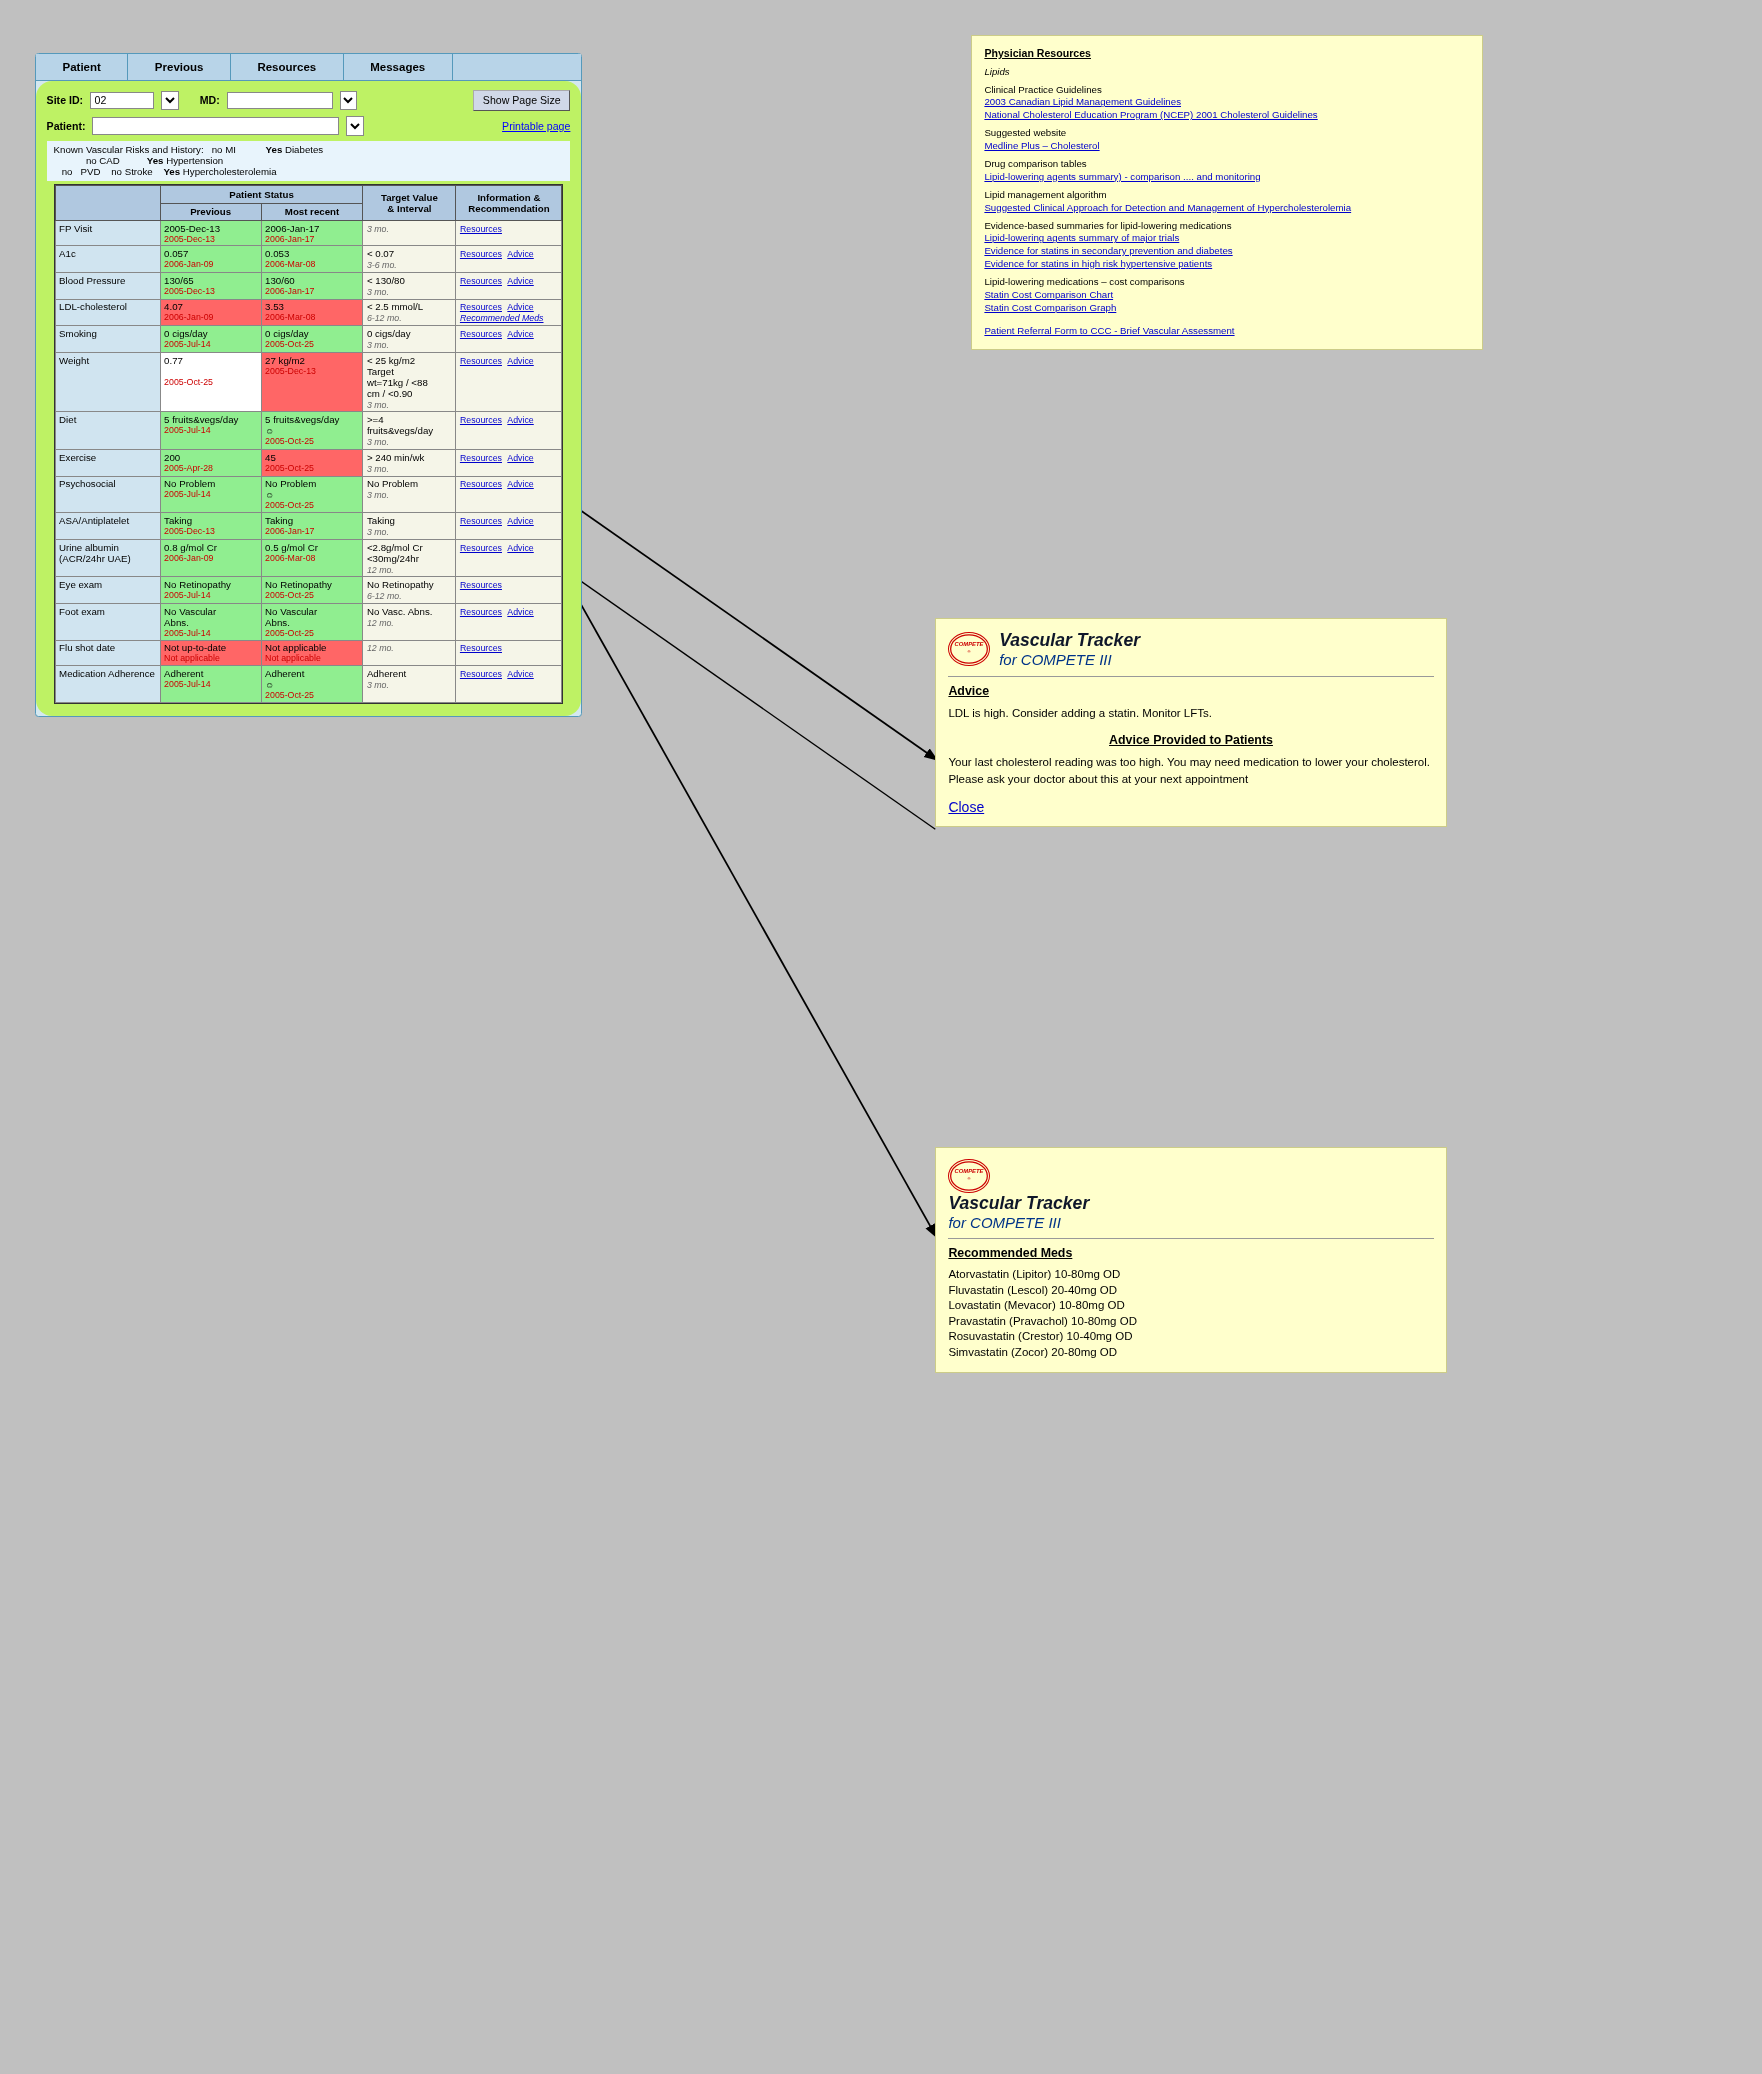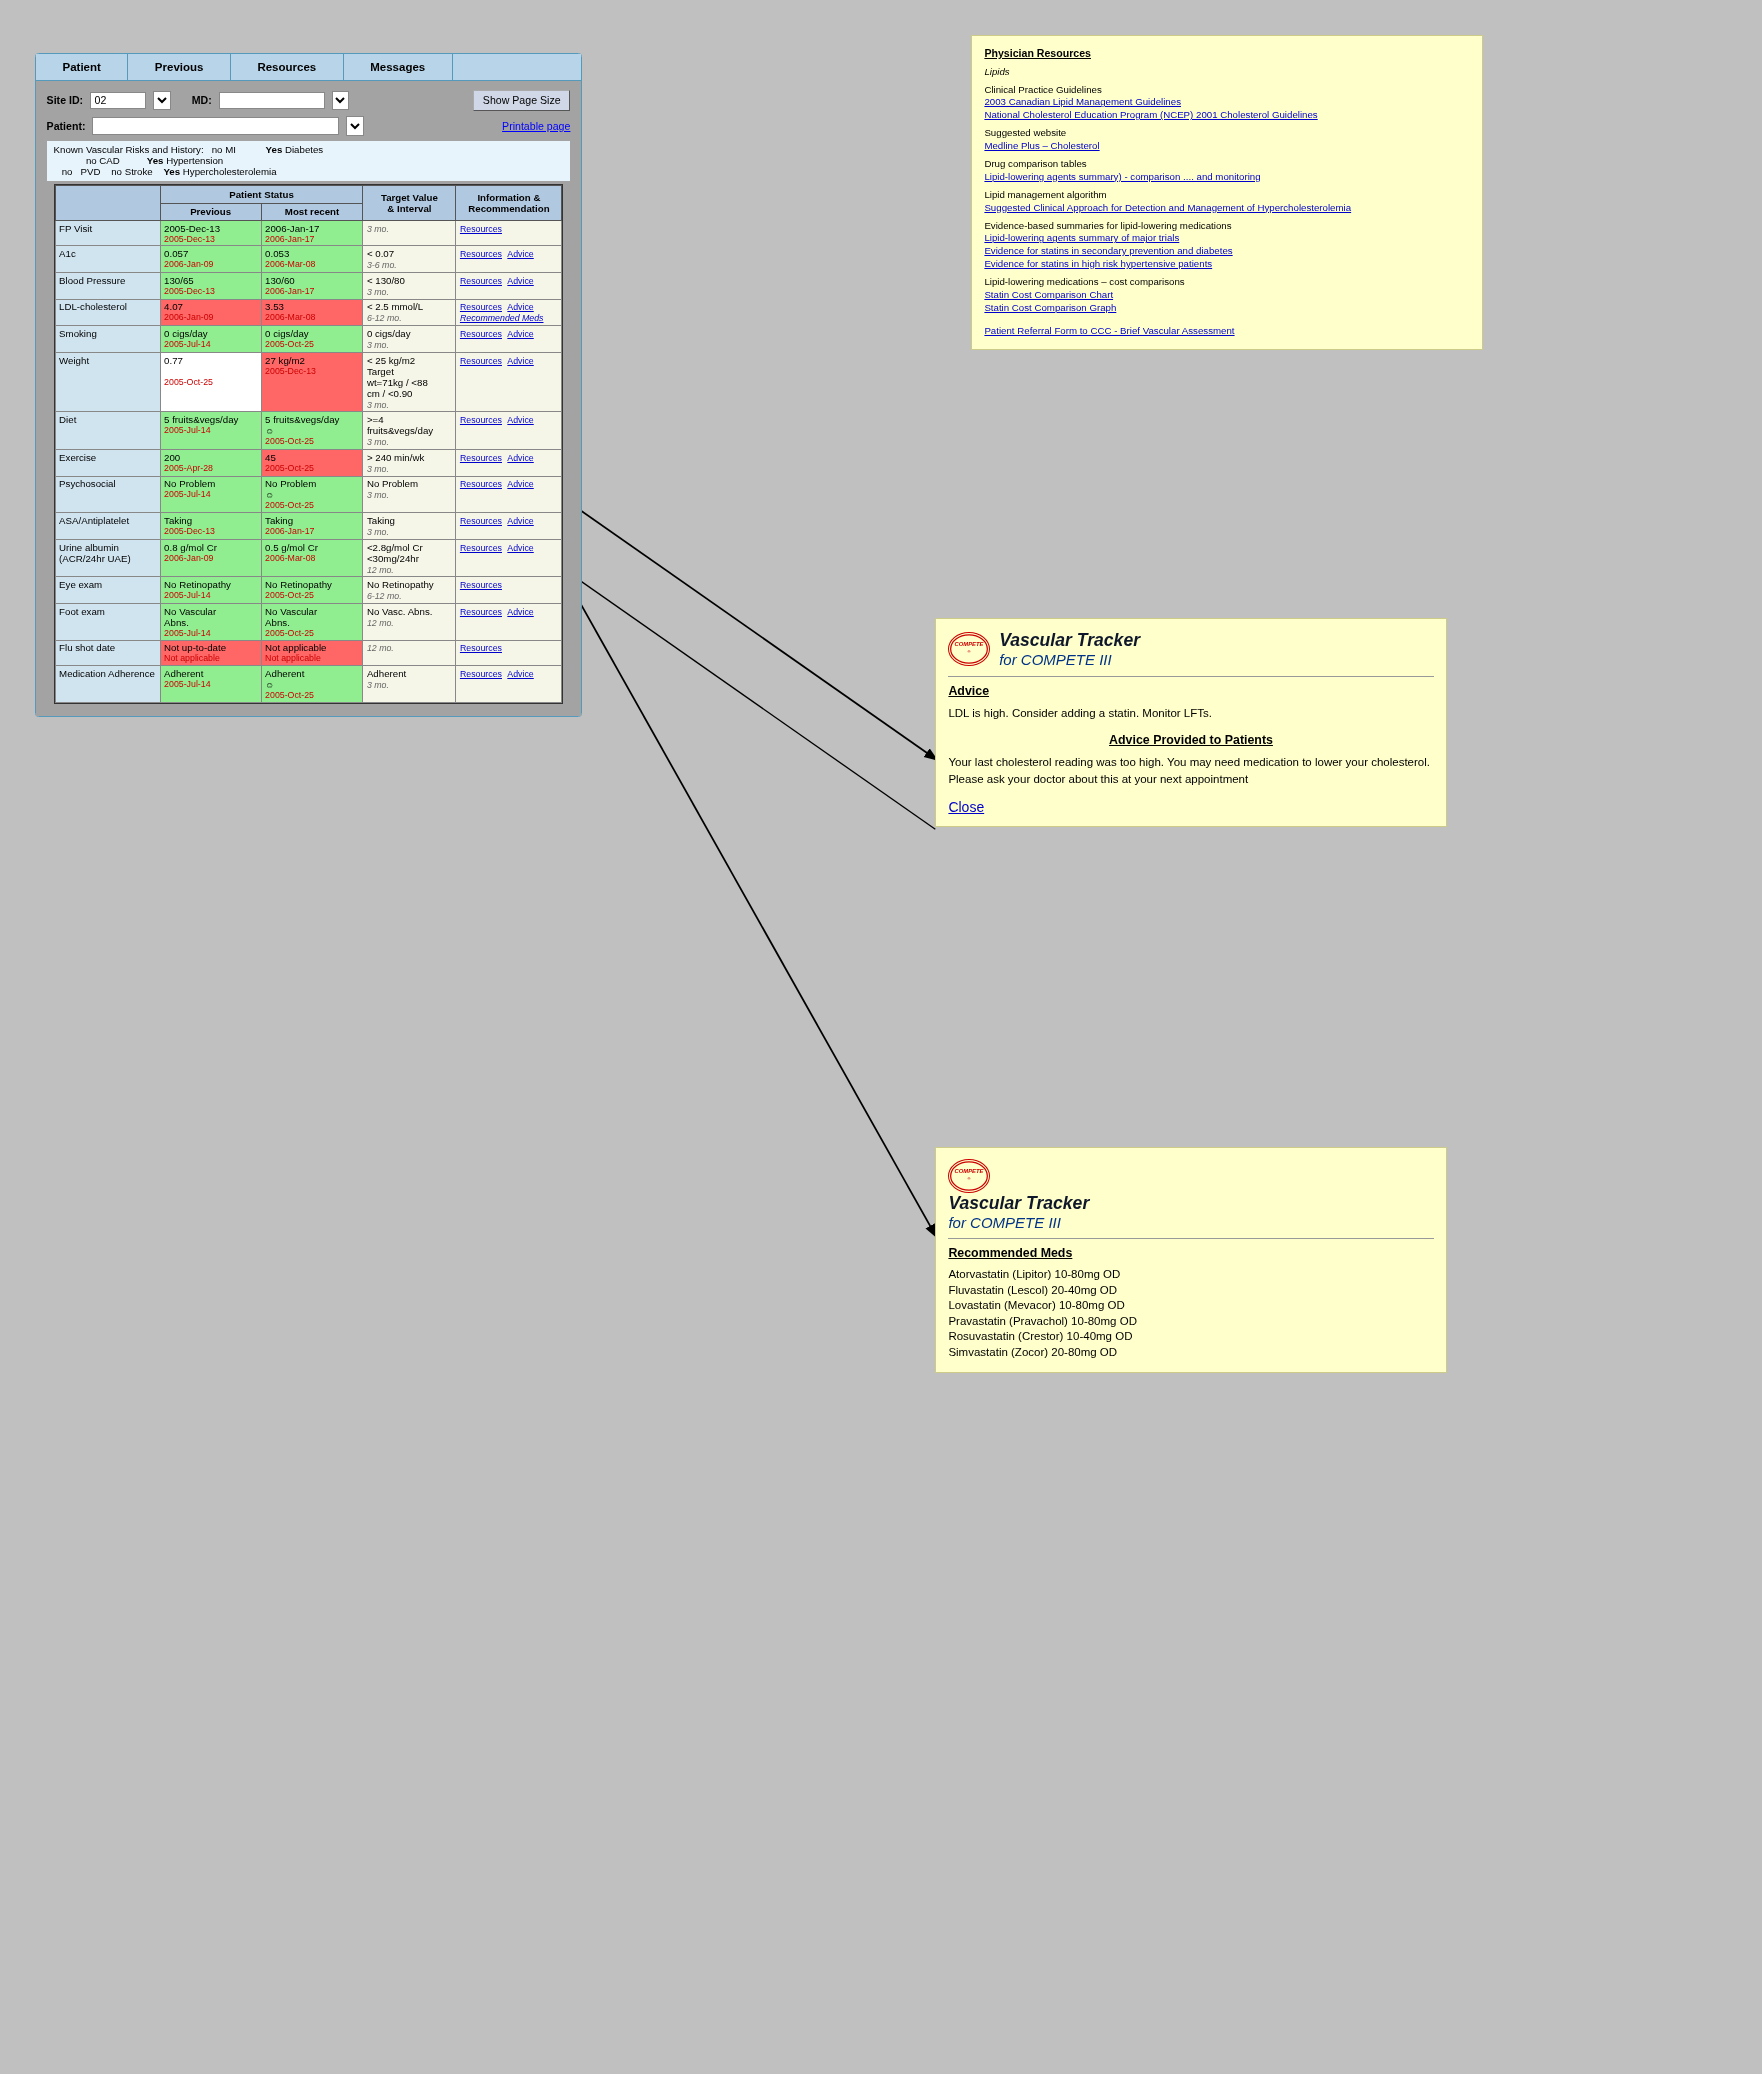--- a/index.html
+++ b/index.html
@@ -35,21 +35,22 @@
       border-right: 0.9px solid #5599bb;
       cursor: pointer;
       font-weight: bold;
       font-size: 11.5px;
       color: #000;
     }
 
     
     .form-area {
       padding: 8.8px 10.6px;
-      background: #a3a3a3;
+      background: #bef264;
+      border-radius: 16px;
     }
     .form-row {
       display: flex;
       align-items: center;
       margin-bottom: 5.3px;
       gap: 7px;
     }
     .form-label {
       font-weight: bold;
       font-size: 10.6px;
@@ -293,21 +294,21 @@
   <div class="nav-bar">
     <div class="nav-item">Patient</div>
     <div class="nav-item">Previous</div>
     <div class="nav-item">Resources</div>
     <div class="nav-item">Messages</div>
   </div>
 
   <div class="form-area">
     <div class="form-row">
       <span class="form-label">Site ID:</span>
-      <input class="form-input" style="width: 56px;" value="02">
+      <input class="form-input" style="width: 64px;" value="02">
       <select class="form-select" style="width:17.6px"><option>▼</option></select>
       <span class="form-label" style="margin-left:14px">MD:</span>
       <input class="form-input" style="width: 106px;">
       <select class="form-select" style="width:17.6px"><option>▼</option></select>
       <button class="show-page-btn">Show Page Size</button>
     </div>
     <div class="form-row">
       <span class="form-label">Patient:</span>
       <input class="form-input" style="width: 247px;">
       <select class="form-select" style="width:17.6px"><option>▼</option></select>

